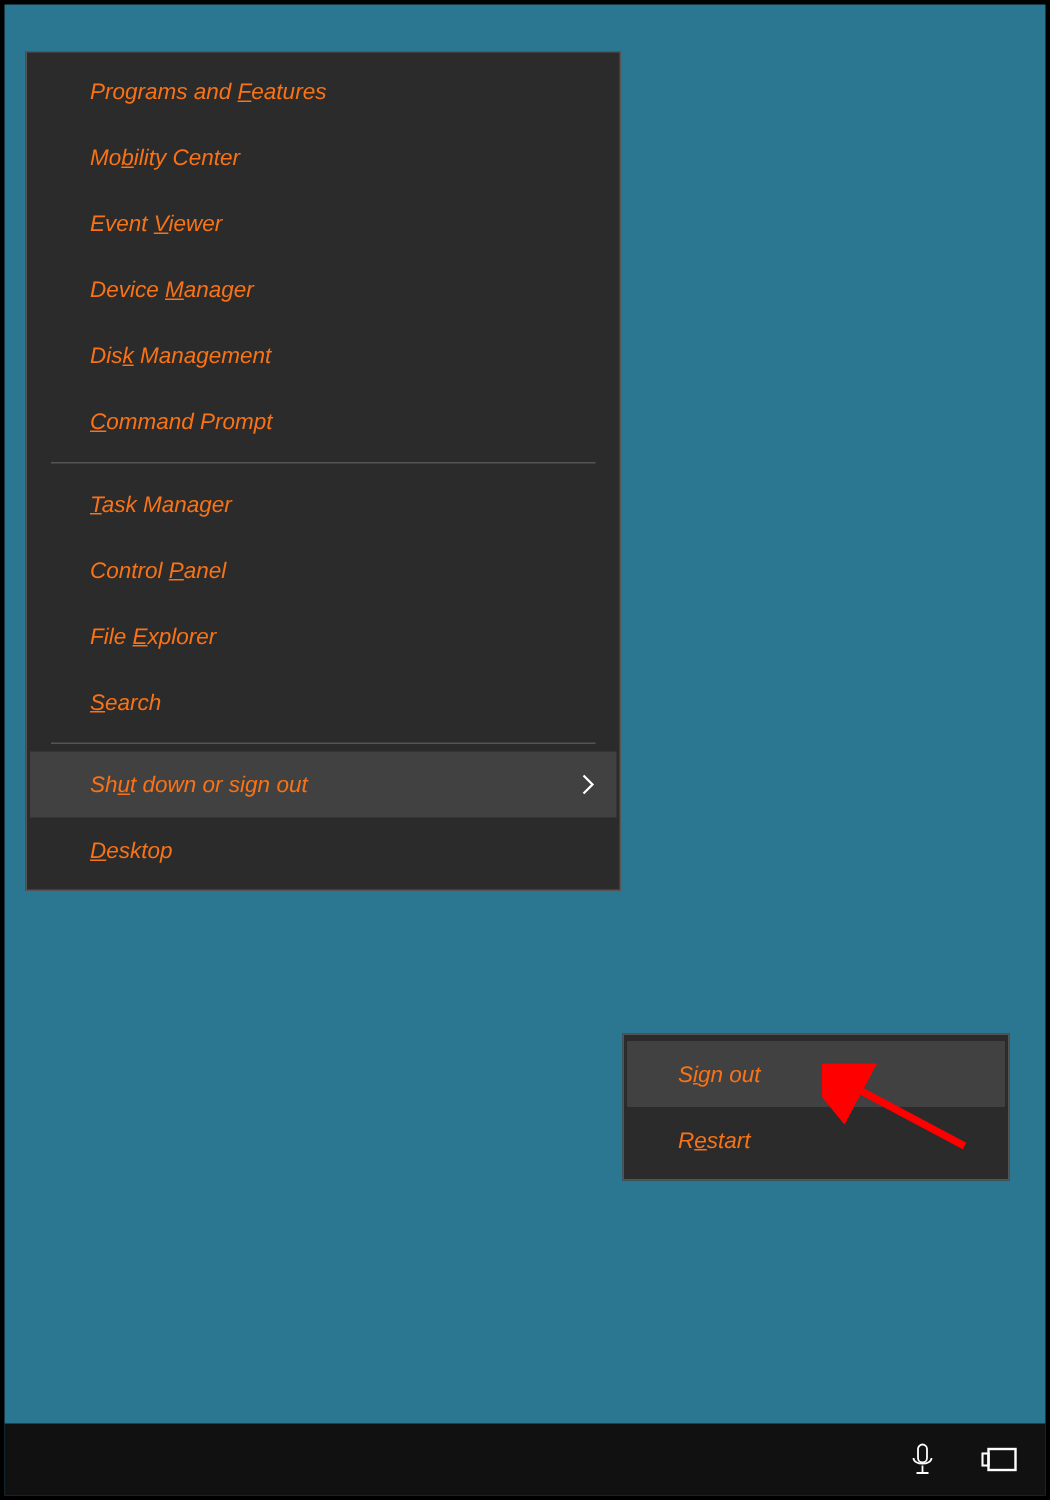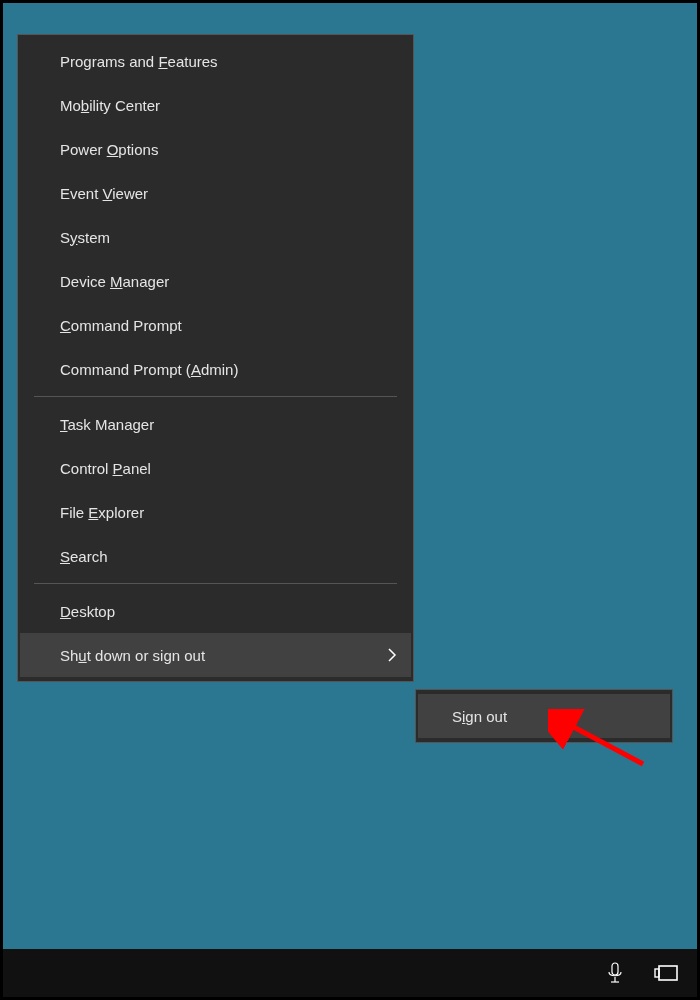--- a/index.html
+++ b/index.html
@@ -50,23 +50,24 @@
       background: #2b2b2b;
       border: 1px solid #555555;
       padding: 4px 2px;
     }
     .menu-item {
       height: 44px;
       padding-left: 40px;
       padding-right: 14px;
       display: flex;
       align-items: center;
-      color: #e5e5e5;
+      color: #f97316;
       cursor: default;
       position: relative;
+      font-style: italic;
     }
     .menu-item.highlight {
       background: #414141;
     }
     .menu-separator {
       height: 1px;
       background: #555555;
       margin: 5px 14px;
     }
     .menu-item .chev {
@@ -105,65 +106,62 @@
 <div class="frame">
 
   <div class="context-menu" id="main-menu">
       <div class="menu-item">
         <span>Programs and <u>F</u>eatures</span>
       </div>
       <div class="menu-item">
         <span>Mo<u>b</u>ility Center</span>
       </div>
       <div class="menu-item">
-        <span>Power <u>O</u>ptions</span>
-      </div>
-      <div class="menu-item">
         <span>Event <u>V</u>iewer</span>
-      </div>
-      <div class="menu-item">
-        <span>S<u>y</u>stem</span>
       </div>
       <div class="menu-item">
         <span>Device <u>M</u>anager</span>
       </div>
       <div class="menu-item">
-        <span><u>C</u>ommand Prompt</span>
+        <span>Dis<u>k</u> Management</span>
       </div>
       <div class="menu-item">
-        <span>Command Prompt (<u>A</u>dmin)</span>
+        <span><u>C</u>ommand Prompt</span>
       </div>
       <div class="menu-separator"></div>
       <div class="menu-item">
         <span><u>T</u>ask Manager</span>
       </div>
       <div class="menu-item">
         <span>Control <u>P</u>anel</span>
       </div>
       <div class="menu-item">
         <span>File <u>E</u>xplorer</span>
       </div>
       <div class="menu-item">
         <span><u>S</u>earch</span>
       </div>
       <div class="menu-separator"></div>
-      <div class="menu-item">
-        <span><u>D</u>esktop</span>
-      </div>
       <div class="menu-item highlight">
         <span>Sh<u>u</u>t down or sign out</span>
         <svg class="chev" viewBox="0 0 10 16">
           <path d="M2 2 L8 8 L2 14" stroke="#ffffff" stroke-width="1.5" fill="none"></path>
         </svg>
       </div>
+      <div class="menu-item">
+        <span><u>D</u>esktop</span>
+      </div>
     </div>
 
   <div class="submenu" id="sub-menu">
       <div class="menu-item highlight">
         <span>S<u>i</u>gn out</span>
+      </div>
+      <div class="menu-item">
+        <span>R<u>e</u>start</span>
       </div>
     </div>
 
   <svg class="annotation-arrow" width="110" height="70">
     <defs>
       <marker id="ah" markerWidth="12" markerHeight="10" refX="2" refY="5" orient="auto">
         <polygon points="0 0, 12 5, 0 10" fill="#ff0000"></polygon>
       </marker>
     </defs>
     <line x1="95" y1="55" x2="18" y2="14" stroke="#ff0000" stroke-width="5" marker-end="url(#ah)"></line>

